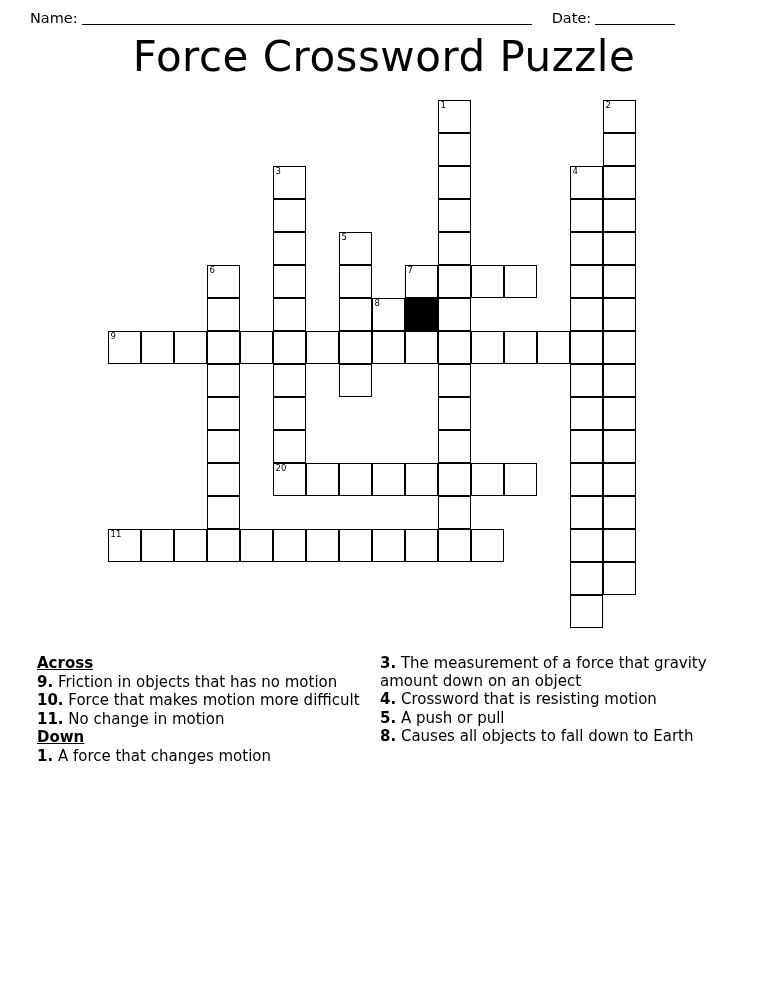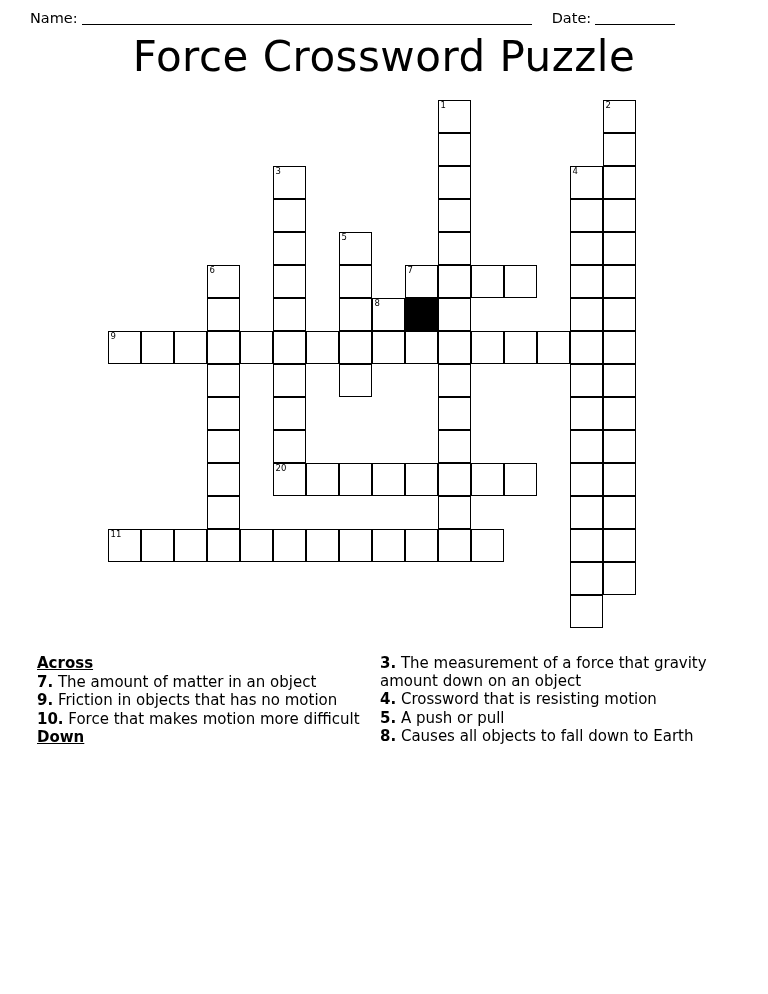--- a/index.html
+++ b/index.html
@@ -237,25 +237,28 @@
     <div class="cell" style="left: 603px; top: 429px;"></div>
     <div class="cell" style="left: 570px; top: 462px;"></div>
     <div class="cell" style="left: 603px; top: 462px;"></div>
     <div class="cell" style="left: 570px; top: 495px;"></div>
   </div>
 
 <div id="clues">
   <div class="clue-col left">
     <div class="clue-heading">Across</div>
     <div id="across-list">
-        <div class="clue"><b>7.</b><span> The amount of matter in an object</span></div>
         <div class="clue"><b>9.</b><span> Friction in objects that has no motion</span></div>
         <div class="clue"><b>10.</b><span> Force that makes motion more difficult</span></div>
+        <div class="clue"><b>11.</b><span> No change in motion</span></div>
       </div>
     <div class="clue-heading">Down</div>
+    <div id="down-left-list">
+        <div class="clue"><b>1.</b><span> A force that changes motion</span></div>
+      </div>
   </div>
   <div class="clue-col right">
     <div id="down-right-list">
         <div class="clue"><b>3.</b><span> The measurement of a force that gravity amount down on an object</span></div>
         <div class="clue"><b>4.</b><span> Crossword that is resisting motion</span></div>
         <div class="clue"><b>5.</b><span> A push or pull</span></div>
         <div class="clue"><b>8.</b><span> Causes all objects to fall down to Earth</span></div>
       </div>
   </div>
 </div>

